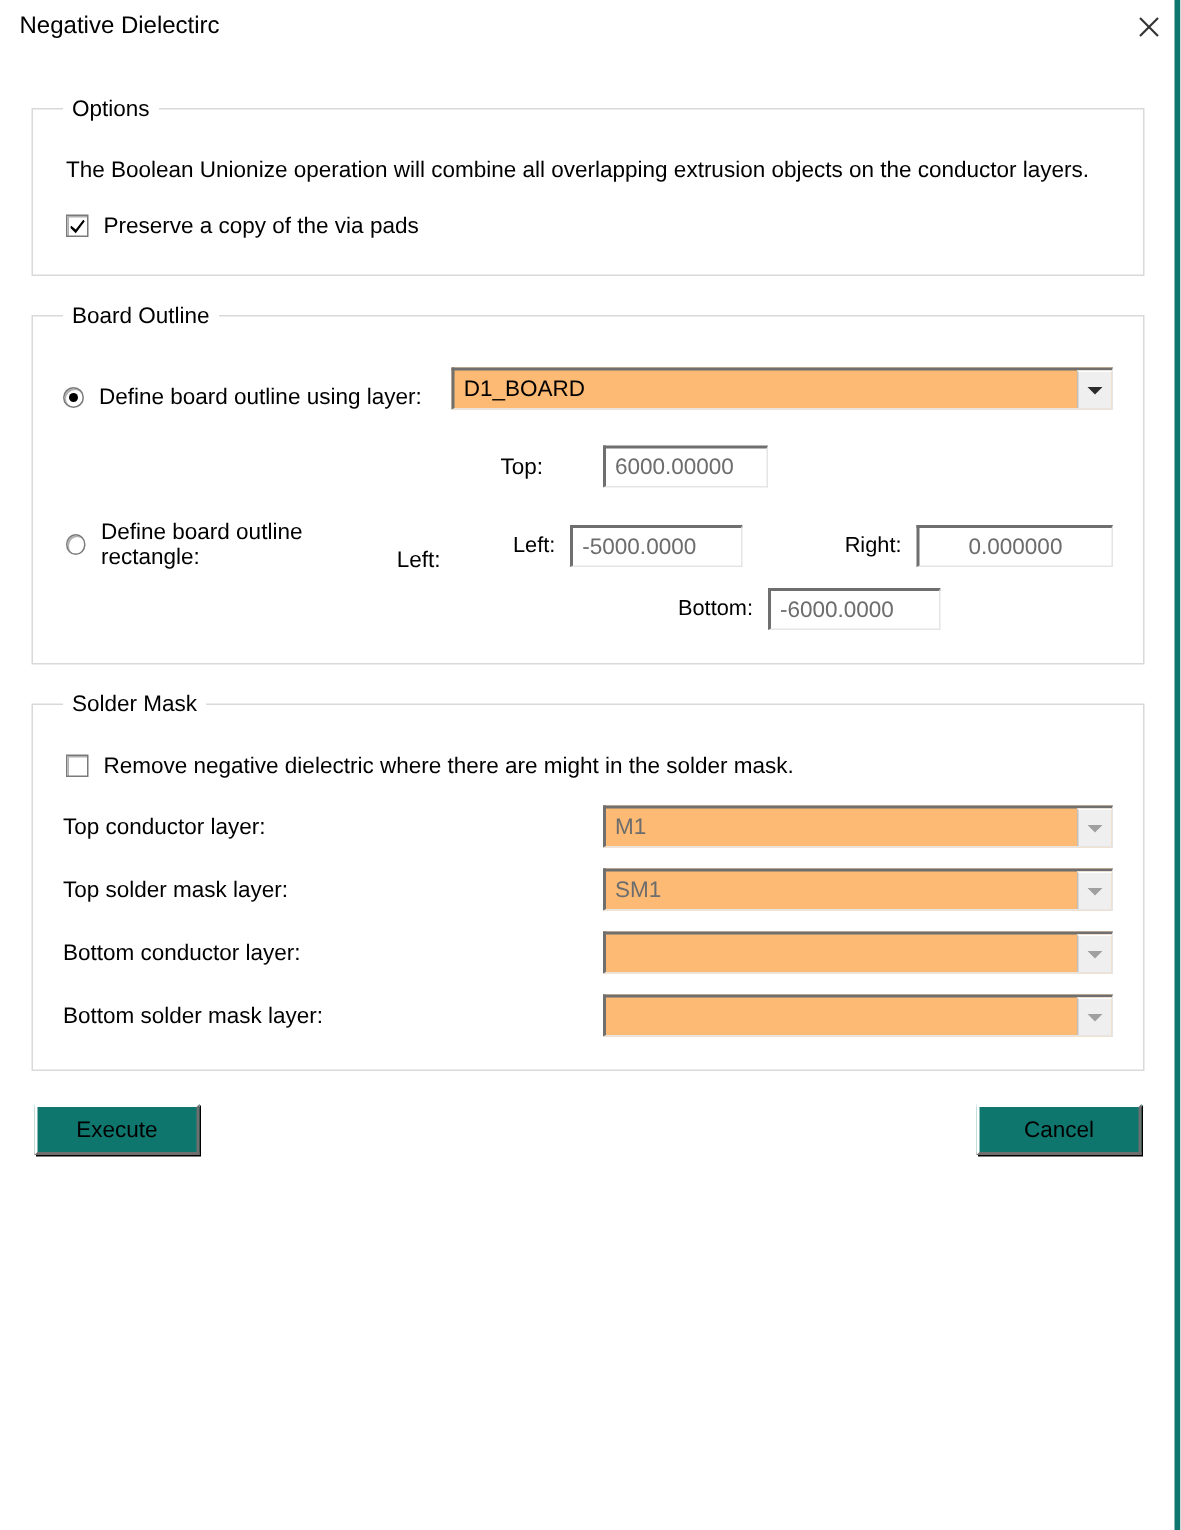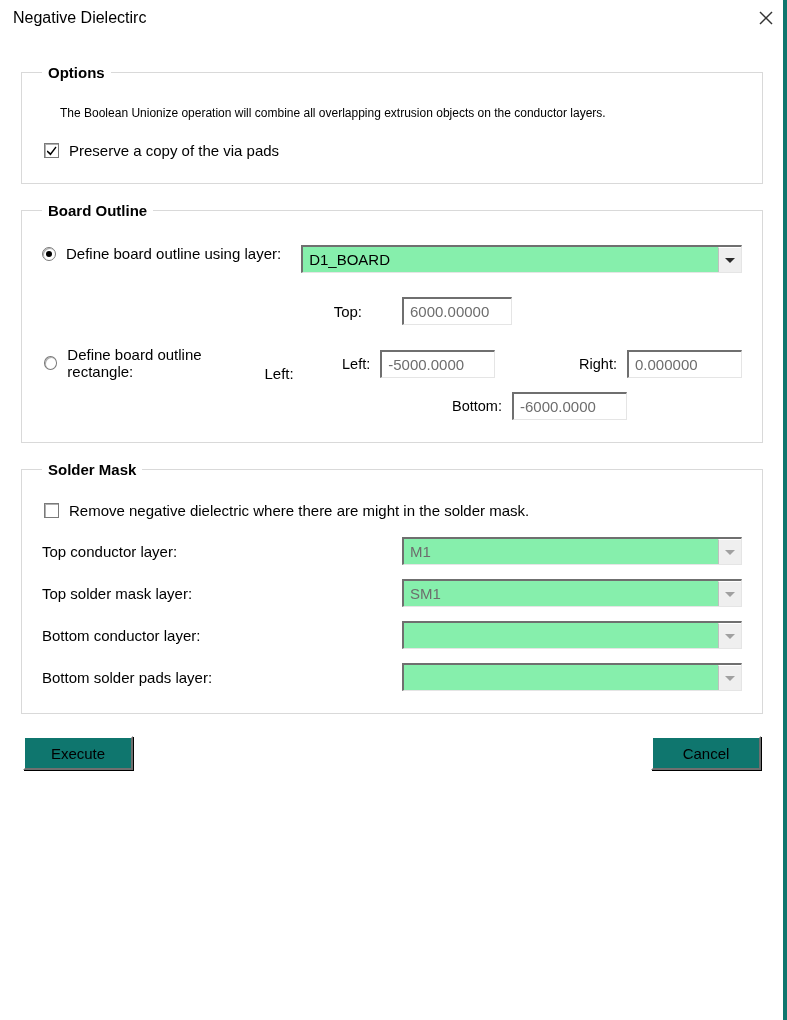--- a/index.html
+++ b/index.html
@@ -41,27 +41,26 @@
   fieldset.group {
     border: 1px solid #d9d9d9;
     margin: 18px 0 4px 0;
     padding: 18px 20px 22px 20px;
     position: relative;
   }
   fieldset.group > legend {
     padding: 0 6px;
     font-size: 15px;
     color: #000;
-    font-weight: bold;
   }
 
   .options-text {
-    font-size: 12px;
+    font-size: 15px;
     line-height: 21px;
-    margin: 4px 2px 0 18px;
+    margin: 4px 2px 0 2px;
   }
   .options-text p { margin: 0 0 18px 0; }
 
   .checkbox-row, .radio-row {
     display: flex;
     align-items: center;
     gap: 10px;
     font-size: 15px;
     margin: 6px 0 2px 2px;
   }
@@ -125,21 +124,21 @@
 
   
   .combo {
     display: flex;
     height: 28px;
     box-sizing: border-box;
     border-top: 2px solid #6f6f6f;
     border-left: 2px solid #6f6f6f;
     border-right: 1px solid #e5e5e5;
     border-bottom: 1px solid #e5e5e5;
-    background: #86efac;
+    background: #fdba74;
   }
   .combo .val {
     flex: 1;
     padding: 2px 6px;
     font-size: 15px;
     display: flex; align-items: center;
     overflow: hidden; white-space: nowrap;
   }
   .combo.disabled .val { color: #6d6d6d; }
   .combo .btn {
@@ -155,21 +154,21 @@
     width: 0; height: 0;
     border-left: 5px solid transparent;
     border-right: 5px solid transparent;
     border-top: 5px solid #2b2b2b;
   }
   .combo.disabled .btn::after { border-top-color: #a0a0a0; }
 
   
   .bo-row1 {
     display: flex;
-    align-items: flex-start;
+    align-items: flex-end;
     gap: 20px;
     margin-top: 8px;
   }
   .bo-row1 .radio-row { margin: 0; }
   .bo-row1 .combo { flex: 1; min-width: 300px; }
 
   .bo-row2 {
     display: flex;
     align-items: flex-end;
     gap: 4px;
@@ -282,21 +281,21 @@
           <span></span>
           <span></span>
         </div>
       </div>
 
       <div style="display:flex; align-items:center; gap:10px; margin-top:-32px; padding-left:300px;">
         <span class="lbl">Left:</span>
         <input class="tf" style="width: 115px;" disabled="" value="-5000.0000">
         <span style="flex:1"></span>
         <span class="lbl">Right:</span>
-        <input class="tf" style="width: 115px;" disabled="" value="0.000000">
+        <input class="tf" style="width: 131px; text-align: center;" disabled="" value="0.000000">
       </div>
       <div style="display:flex; align-items:center; gap:10px; margin-top:14px; padding-left:410px;">
         <span class="lbl">Bottom:</span>
         <input class="tf" style="width: 115px;" disabled="" value="-6000.0000">
       </div>
     </fieldset>
 
     <fieldset class="group">
       <legend>Solder Mask</legend>
 
@@ -321,21 +320,21 @@
           </div>
         </div>
         <div class="sm-row">
           <div class="lab">Bottom conductor layer:</div>
           <div class="combo disabled">
             <div class="val"></div>
             <div class="btn"></div>
           </div>
         </div>
         <div class="sm-row">
-          <div class="lab">Bottom solder pads layer:</div>
+          <div class="lab">Bottom solder mask layer:</div>
           <div class="combo disabled">
             <div class="val"></div>
             <div class="btn"></div>
           </div>
         </div>
       </div>
     </fieldset>
 
     <div class="buttons">
       <button class="btn3d">Execute</button>

